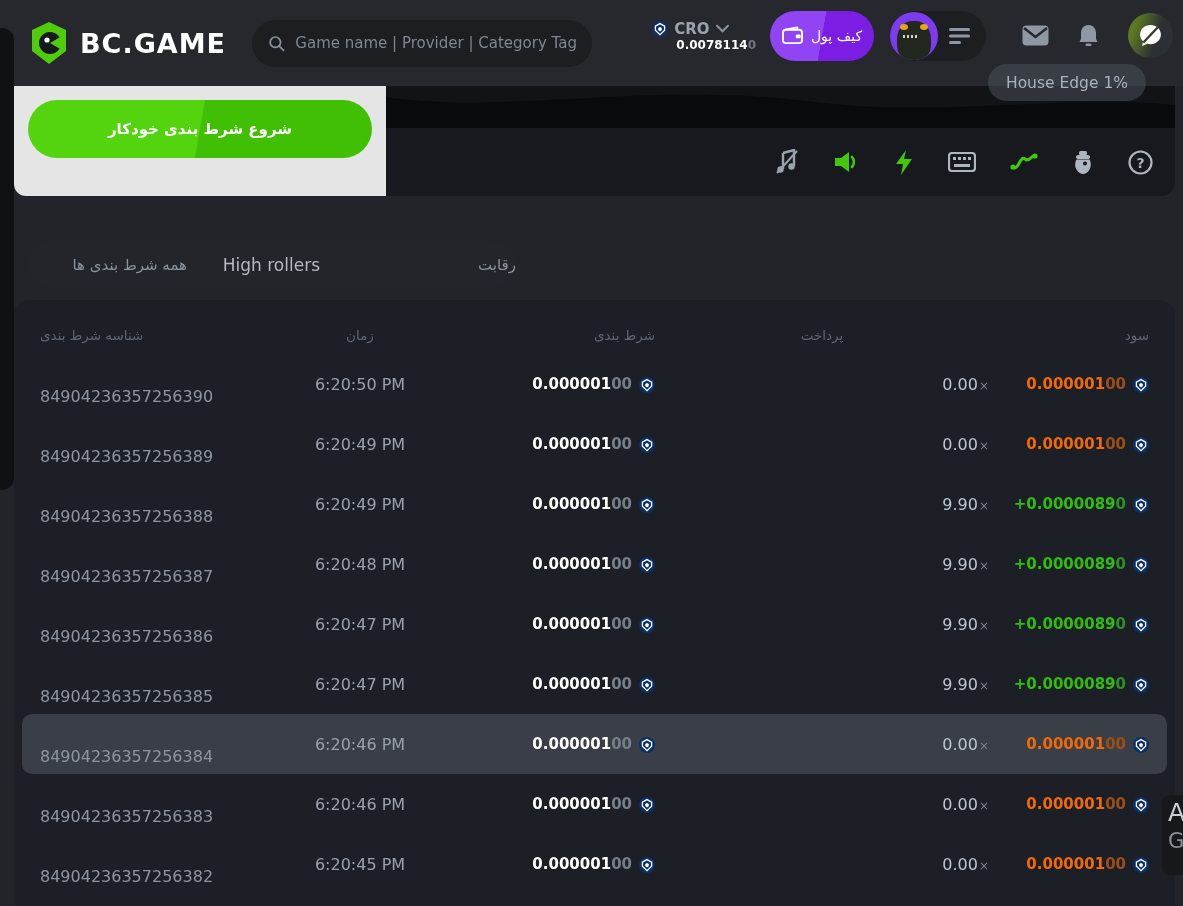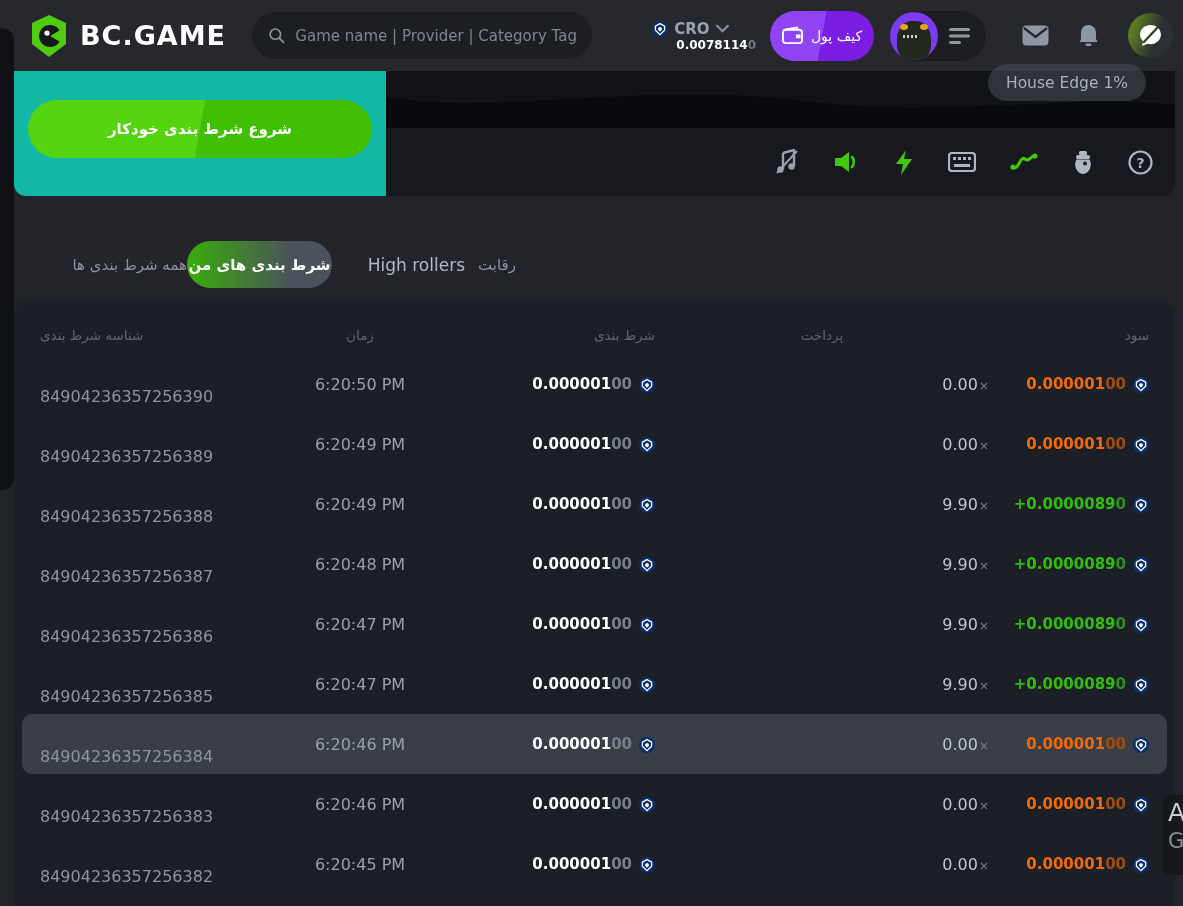--- a/index.html
+++ b/index.html
@@ -1,21 +1,21 @@
 <!DOCTYPE html>
 <html><head>
 <meta charset="utf-8">
 <style>
   * { margin:0; padding:0; box-sizing:border-box; }
   html,body { background:#17181c; }
   body { font-family:"DejaVu Sans", sans-serif; }
   #canvas { position:relative; width:1183px; height:906px; background:#222429; overflow:hidden; }
 
   
-  .navbar { position:absolute; left:0; top:0; width:1183px; height:71px; background:#26282d; display:flex; align-items:center; z-index:2; }
+  .navbar { position:absolute; left:0; top:0; width:1183px; height:86px; background:#26282d; display:flex; align-items:center; z-index:2; }
   .logo { display:flex; align-items:center; gap:10px; margin-left:28px; cursor:pointer; }
   .logo-mark { width:42px; height:44px; }
   .brand { color:#fff; font-size:27px; font-weight:bold; letter-spacing:1px; }
   .search { margin-left:26px; width:340px; height:47px; background:#1c1e22; border-radius:24px; display:flex; align-items:center; padding:0 16px; gap:10px;justify-content:space-between; }
   .search input { background:transparent; border:none; outline:none; color:#c6ccd4; font-size:15px; width:100%; font-family:inherit; }
   .search input::placeholder { color:#7e8792; }
   .nav-right { position:absolute; right:0; top:0; height:71px; display:flex; align-items:center; }
   .balance { display:flex; flex-direction:column; align-items:flex-start; margin-right:14px; cursor:pointer; }
   .balance-top { display:flex; align-items:center; gap:6px; }
   .cur-code { color:#9aa3ad; font-weight:bold; font-size:15px; }
@@ -28,21 +28,21 @@
   .croc:before, .croc:after { content:""; position:absolute; top:3px; width:8px; height:6px; border-radius:50%; background:#e7a50f; }
   .croc:before { left:3px; } .croc:after { right:3px; }
   .croc .teeth { position:absolute; left:6px; top:14px; width:16px; height:3px; background:repeating-linear-gradient(90deg,#cfd4cf 0 2px,transparent 2px 4px); }
   .nav-ico { color:#8f98a2; margin-right:28px; cursor:pointer; display:flex; }
   .support-btn { width:45px; height:45px; border-radius:50%; margin-right:10px; background:linear-gradient(110deg,#5c7a22 18%,#2c3034 62%); display:flex; align-items:center; justify-content:center; cursor:pointer; }
 
   
   .left-strip { position:absolute; left:0; top:28px; width:14px; height:462px; background:#101114; border-radius:0 12px 12px 0; z-index:3; }
 
   
-  .autobet-panel { position:absolute; left:14px; top:71px; width:372px; height:125px; background:#14b8a6; border-radius:0 0 0 12px; z-index:1; }
+  .autobet-panel { position:absolute; left:14px; top:71px; width:372px; height:125px; background:#e5e5e5; border-radius:0 0 0 12px; z-index:1; }
   .autobet-btn { position:absolute; left:14px; top:29px; width:344px; height:58px; border:none; border-radius:29px; background:linear-gradient(100deg,#53d40e 49.8%,#40bf05 50.2%); color:#fff; font-weight:bold; font-size:15px; cursor:pointer; font-family:inherit; }
   .game-area { position:absolute; left:386px; top:71px; width:789px; height:57px; background:#121317; overflow:hidden; }
   .game-area svg { position:absolute; left:0; bottom:0; }
   .house-edge { position:absolute; left:988px; top:64px; width:158px; height:37px; background:rgba(72,78,88,.55); border-radius:19px; color:#a9b2bc; font-size:15.5px; display:flex; align-items:center; justify-content:center; z-index:4; }
   .controls-bar { position:absolute; left:386px; top:128px; width:789px; height:68px; background:#17191e; border-radius:0 0 14px 0; display:flex; align-items:center; justify-content:flex-end; gap:34px; padding-right:22px; }
   .ctl { display:flex; cursor:pointer; }
   .ctl.gray { color:#9aa2ac; } .ctl.green { color:#43c70b; } .ctl.lgray { color:#aeb6c0; }
 
   
   .tabs { position:absolute; left:27px; top:241px; width:489px; height:47px; background:#23252b; border-radius:24px; display:flex; align-items:center; }
@@ -224,21 +224,20 @@
     <span class="ctl lgray">
       <svg width="25" height="25" viewBox="0 0 25 25">
           <circle cx="12.5" cy="12.5" r="11" fill="none" stroke="currentColor" stroke-width="2.2"></circle>
           <text x="12.5" y="17.5" text-anchor="middle" font-size="14" font-weight="bold" fill="currentColor" font-family="DejaVu Sans">?</text>
         </svg>
     </span>
   </section>
 
   <nav class="tabs">
     <div class="tab tab-all rtl">همه شرط بندی ها</div>
-    <div class="tab tab-active rtl">شرط بندی های من</div>
     <div class="tab tab-hr">High rollers</div>
     <div class="tab tab-comp rtl">رقابت</div>
   </nav>
 
   <section class="table-panel">
     <div class="thead">
       <div class="h-id rtl">شناسه شرط بندی</div>
       <div class="h-time rtl">زمان</div>
       <div class="h-bet rtl">شرط بندی</div>
       <div class="h-pay rtl">پرداخت</div>

